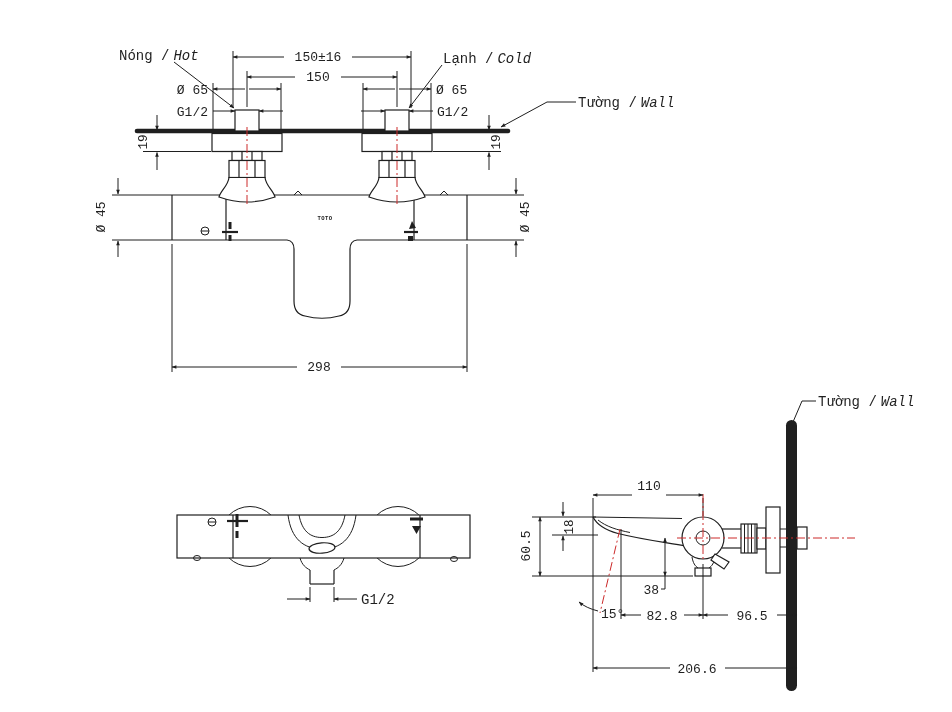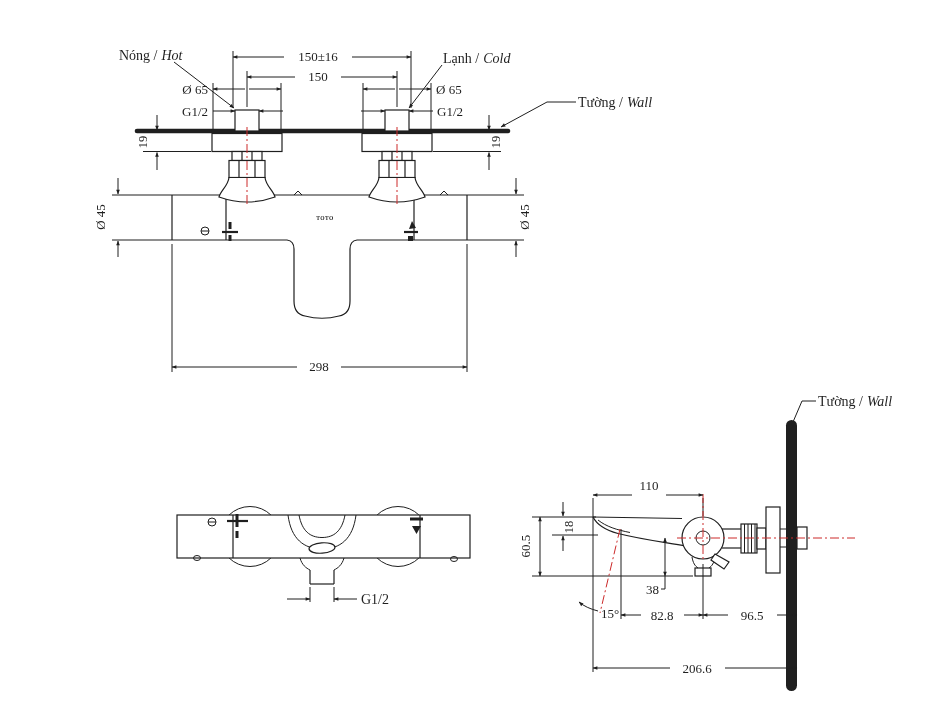--- a/index.html
+++ b/index.html
@@ -1,17 +1,17 @@
 <!DOCTYPE html>
 <html><head>
 <meta charset="utf-8">
 <style>
   html,body{margin:0;padding:0;background:#ffffff;}
   .stage{position:relative;width:952px;height:712px;background:#ffffff;overflow:hidden;
-         font-family:Liberation Serif, serif;}
+         font-family:Liberation Mono, monospace;}
   svg{display:block;}
   .ln{stroke:#1f1f1f;stroke-width:1.2;fill:none;}
   .thin{stroke:#1f1f1f;stroke-width:1;fill:none;}
   .wf{fill:#ffffff;stroke:#1f1f1f;stroke-width:1.2;}
   .solid{fill:#1f1f1f;stroke:none;}
   .bold2{stroke:#1f1f1f;stroke-width:2.2;fill:none;}
   .bold3{stroke:#1f1f1f;stroke-width:3;fill:none;}
   .red{stroke:#cc2a2a;stroke-width:1;fill:none;stroke-dasharray:9 3 2 3;}
   .dim{font-size:13px;fill:#1f1f1f;}
   .dims{font-size:12.5px;fill:#1f1f1f;}

